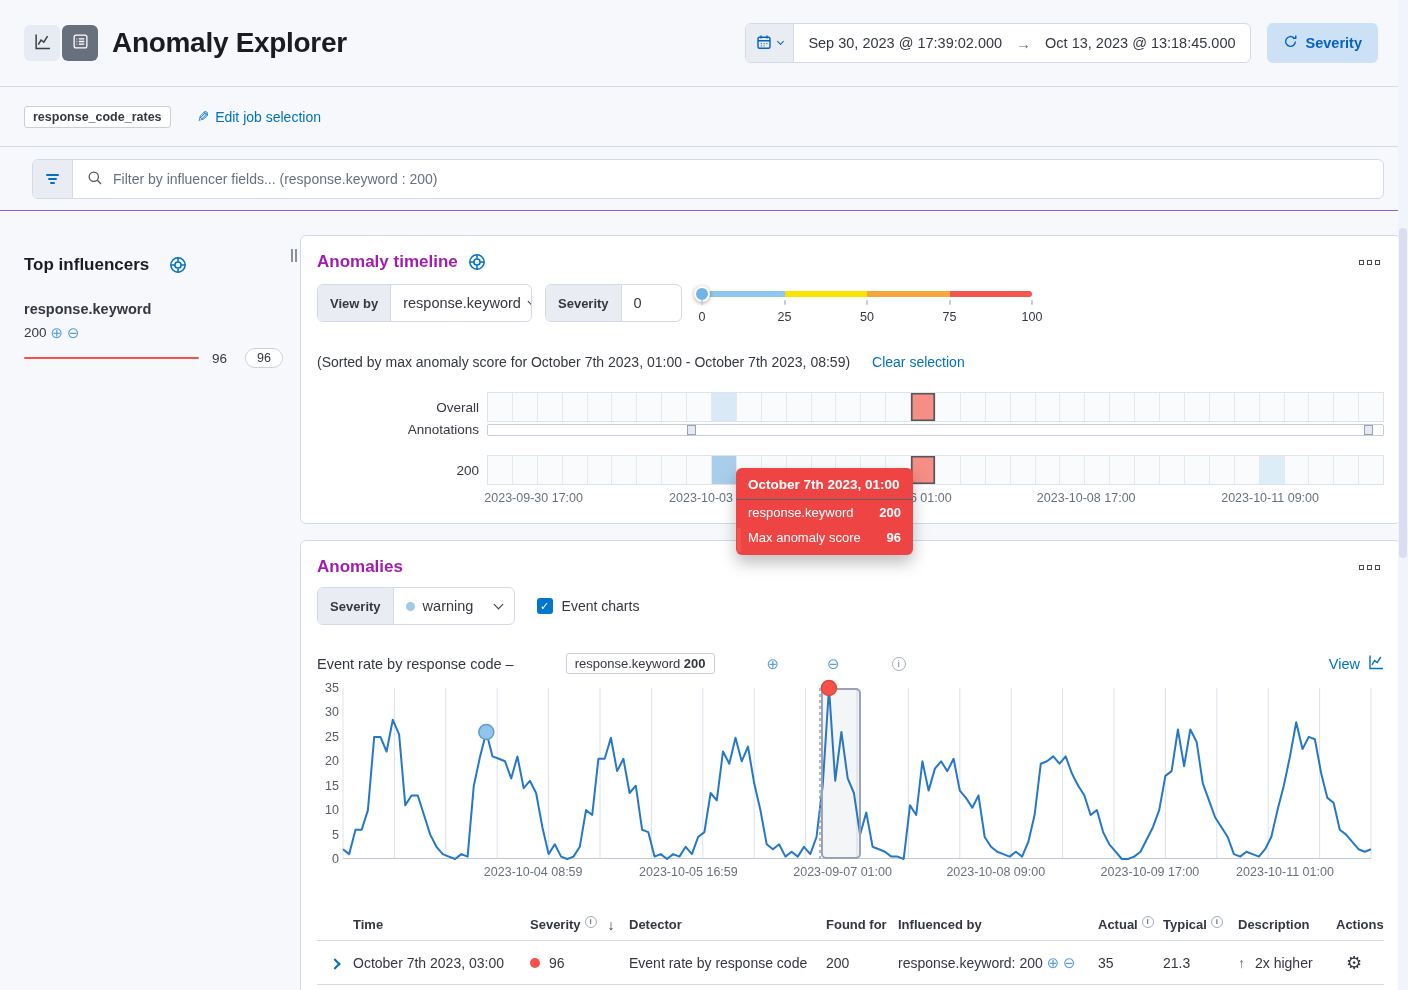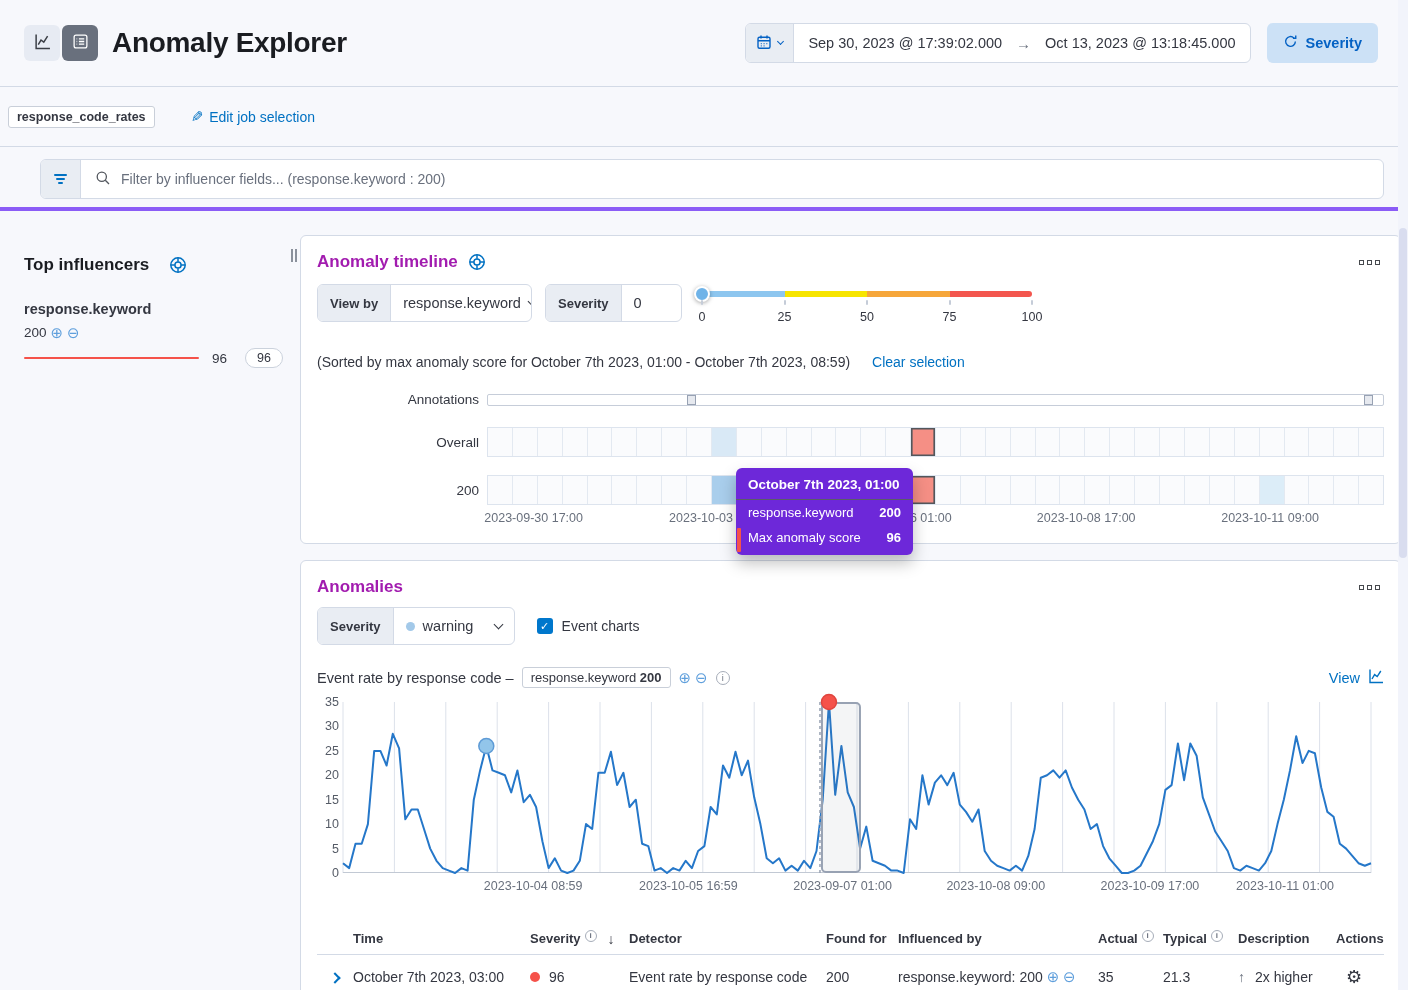--- a/index.html
+++ b/index.html
@@ -16,25 +16,25 @@
   .app-switch button.active { background:#69707D; }
   .page-title { font-size:28px; font-weight:700; margin-left:14px; letter-spacing:-0.3px; color:#1a1c21; }
   .date-group { margin-left:auto; display:flex; align-items:center; }
   .datepicker { display:flex; align-items:center; height:40px; background:#fff; border:1px solid #D3DAE6; border-radius:6px; overflow:hidden; }
   .datepicker .cal-btn { display:flex; align-items:center; gap:6px; height:100%; padding:0 10px; background:#E9EDF3; border:none; border-right:1px solid #D3DAE6; cursor:pointer; }
   .datepicker .date-text { padding:0 14px; font-size:14.5px; color:#343741; cursor:pointer; white-space:nowrap; }
   .datepicker .arrow { color:#69707D; font-size:15px; }
   .refresh-btn { margin-left:16px; height:40px; padding:0 16px; background:#CCE1F6; color:#0562c4; border:none; border-radius:6px; font-size:14.5px; font-weight:600; display:flex; align-items:center; gap:8px; cursor:pointer; font-family:inherit; }
 
   
-  .job-row { height:60px; display:flex; align-items:center; gap:36px; padding:0 8px; border-bottom:1px solid #D3DAE6; }
+  .job-row { height:60px; display:flex; align-items:center; gap:26px; padding:0 24px; border-bottom:1px solid #D3DAE6; }
   .job-badge { background:#fff; border:1px solid #C9CFD9; border-radius:3px; padding:3px 8px; font-size:12.5px; font-weight:600; }
   .edit-link { color:#0071C2; font-weight:500; display:flex; align-items:center; gap:6px; cursor:pointer; }
   .pencil { font-size:15px; color:#0071C2; transform:scaleX(-1); display:inline-block; }
-  .filter-row { height:64px; padding:12px 24px 0 40px; border-bottom:4px solid #8b5cf6; }
+  .filter-row { height:64px; padding:12px 24px 0 32px; border-bottom:1px solid #8b5cf6; }
   .filter-bar { height:40px; background:#fff; border:1px solid #D3DAE6; border-radius:6px; display:flex; align-items:center; overflow:hidden; }
   .filter-btn { width:40px; height:100%; background:#E9EDF3; border:none; border-right:1px solid #D3DAE6; display:flex; flex-direction:column; align-items:center; justify-content:center; gap:2.5px; cursor:pointer; }
   .filter-btn i { display:block; height:1.6px; background:#0071C2; border-radius:1px; }
   .filter-input { display:flex; align-items:center; gap:10px; padding:0 14px; color:#69707D; flex:1; }
 
   
   .content { display:flex; padding:24px 8px 0 24px; position:relative; }
   .sidebar { width:266px; flex:none; margin-top:20px; }
   .resizer { width:10px; flex:none; position:relative; }
   .grip { position:absolute; top:14px; left:1px; display:flex; gap:2px; }
@@ -81,36 +81,36 @@
   .ann-bar { position:relative; flex:none; width:897px; height:12px; background:#fff; border:1px solid #C6CDD9; border-radius:2px; }
   .ann-mark { position:absolute; top:0; width:9px; height:10px; background:#E6E9EF; border:1px solid #98A2B3; }
   .lane { display:flex; width:897px; flex:none; height:30px; border:1px solid #DDE4EE; }
   .lane .cell { flex:1; background:#FAFBFD; border-right:1px solid #E3E9F1; cursor:pointer; }
   .lane .cell:last-child { border-right:none; }
   .lane .cell.sel { box-shadow:inset 0 0 0 1.6px #53575C; position:relative; z-index:2; }
   .tl-xlabels { position:relative; height:16px; margin-left:170px; width:897px; margin-top:6px; }
   .tl-xlabels span { position:absolute; font-size:12.5px; color:#69707D; transform:translateX(-50%); white-space:nowrap; }
 
   
-  .tooltip { position:absolute; left:736px; top:468px; width:177px; background:#6d28d9; color:#fff; border-radius:6px; box-shadow:0 8px 16px rgba(0,0,0,.25); z-index:60; }
+  .tooltip { position:absolute; left:736px; top:468px; width:177px; background:#ef4444; color:#fff; border-radius:6px; box-shadow:0 8px 16px rgba(0,0,0,.25); z-index:60; }
   .tooltip .tt-title { font-size:13.5px; font-weight:700; padding:9px 12px 7px; border-bottom:1px solid #5A5E66; }
   .tooltip .tt-row { display:flex; justify-content:space-between; gap:10px; padding:5px 12px; font-size:13px; position:relative; }
   .tooltip .tt-row:first-of-type { padding-top:9px; }
   .tooltip .tt-row:last-child { padding-bottom:10px; }
   .tooltip .tt-val { font-weight:700; }
   .tooltip .tt-mark { position:absolute; left:1px; top:3px; bottom:3px; width:3.5px; background:#F5524A; border-radius:1px; }
 
   
   .anom-controls { display:flex; margin-top:10px; align-items:center; }
   .dot { width:9px; height:9px; border-radius:50%; display:inline-block; }
   .help-circle { width:17px; height:17px; border:1px solid #98A2B3; border-radius:50%; color:#69707D; font-size:11px; display:flex; align-items:center; justify-content:center; }
   .checkbox { width:16px; height:16px; background:#0077CC; border-radius:3px; color:#fff; font-size:11px; display:flex; align-items:center; justify-content:center; cursor:pointer; flex:none; }
   .show-charts { display:flex; align-items:center; gap:9px; margin-left:22px; }
 
-  .chart-title-row { display:flex; align-items:center; margin-top:22px; font-size:14.5px; }
+  .chart-title-row { display:flex; align-items:center; margin-top:28px; font-size:14.5px;gap:44px; }
   .field-badge { margin-left:8px; border:1px solid #C9CFD9; background:#fff; border-radius:3px; padding:2px 8px; font-size:13px; white-space:nowrap; }
   .pm { color:#5F9FDC; font-size:15px; line-height:1; cursor:pointer; }
   .view-link { margin-left:auto; display:flex; align-items:center; gap:8px; color:#0071C2; font-weight:500; cursor:pointer; }
 
   .chart-zone { display:flex; margin-top:14px; }
   .ylabels { width:26px; position:relative; flex:none; height:171px; }
   .ylabels span { position:absolute; right:4px; font-size:12.5px; color:#555b66; }
   .chart-svg { overflow:visible; display:block; }
   .xlabels { position:relative; height:18px; margin-left:26px; margin-top:6px; }
   .xlabels span { position:absolute; transform:translateX(-50%); font-size:12.5px; color:#69707D; white-space:nowrap; }
@@ -291,66 +291,66 @@
             </div>
         </div>
       </div>
 
       <div class="sorted-row">
         <span>(Sorted by max anomaly score for October 7th 2023, 01:00 - October 7th 2023, 08:59)</span>
         <span class="link">Clear selection</span>
       </div>
 
       <div class="swim">
+        <div class="swim-row" style="margin-top:20px">
+          <span class="swim-label">Overall</span>
+          <div class="lane" id="lane-overall">
+              <div class="cell"></div>
+              <div class="cell"></div>
+              <div class="cell"></div>
+              <div class="cell"></div>
+              <div class="cell"></div>
+              <div class="cell"></div>
+              <div class="cell"></div>
+              <div class="cell"></div>
+              <div class="cell"></div>
+              <div class="cell" style="background: rgb(217, 233, 246);"></div>
+              <div class="cell"></div>
+              <div class="cell"></div>
+              <div class="cell"></div>
+              <div class="cell"></div>
+              <div class="cell"></div>
+              <div class="cell"></div>
+              <div class="cell"></div>
+              <div class="cell sel" style="background: rgb(245, 143, 133);"></div>
+              <div class="cell"></div>
+              <div class="cell"></div>
+              <div class="cell"></div>
+              <div class="cell"></div>
+              <div class="cell"></div>
+              <div class="cell"></div>
+              <div class="cell"></div>
+              <div class="cell"></div>
+              <div class="cell"></div>
+              <div class="cell"></div>
+              <div class="cell"></div>
+              <div class="cell"></div>
+              <div class="cell"></div>
+              <div class="cell"></div>
+              <div class="cell"></div>
+              <div class="cell"></div>
+              <div class="cell"></div>
+              <div class="cell"></div>
+            </div>
+        </div>
         <div class="swim-row">
           <span class="swim-label">Annotations</span>
           <div class="ann-bar" id="ann-bar">
               <div class="ann-mark" style="left: calc(22.7% - 4px);"></div>
               <div class="ann-mark" style="left: calc(98.3% - 4px);"></div>
-            </div>
-        </div>
-        <div class="swim-row" style="margin-top:20px">
-          <span class="swim-label">Overall</span>
-          <div class="lane" id="lane-overall">
-              <div class="cell"></div>
-              <div class="cell"></div>
-              <div class="cell"></div>
-              <div class="cell"></div>
-              <div class="cell"></div>
-              <div class="cell"></div>
-              <div class="cell"></div>
-              <div class="cell"></div>
-              <div class="cell"></div>
-              <div class="cell" style="background: rgb(217, 233, 246);"></div>
-              <div class="cell"></div>
-              <div class="cell"></div>
-              <div class="cell"></div>
-              <div class="cell"></div>
-              <div class="cell"></div>
-              <div class="cell"></div>
-              <div class="cell"></div>
-              <div class="cell sel" style="background: rgb(245, 143, 133);"></div>
-              <div class="cell"></div>
-              <div class="cell"></div>
-              <div class="cell"></div>
-              <div class="cell"></div>
-              <div class="cell"></div>
-              <div class="cell"></div>
-              <div class="cell"></div>
-              <div class="cell"></div>
-              <div class="cell"></div>
-              <div class="cell"></div>
-              <div class="cell"></div>
-              <div class="cell"></div>
-              <div class="cell"></div>
-              <div class="cell"></div>
-              <div class="cell"></div>
-              <div class="cell"></div>
-              <div class="cell"></div>
-              <div class="cell"></div>
             </div>
         </div>
         <div class="swim-row" style="margin-top:18px">
           <span class="swim-label">200</span>
           <div class="lane" id="lane-200">
               <div class="cell"></div>
               <div class="cell"></div>
               <div class="cell"></div>
               <div class="cell"></div>
               <div class="cell"></div>

